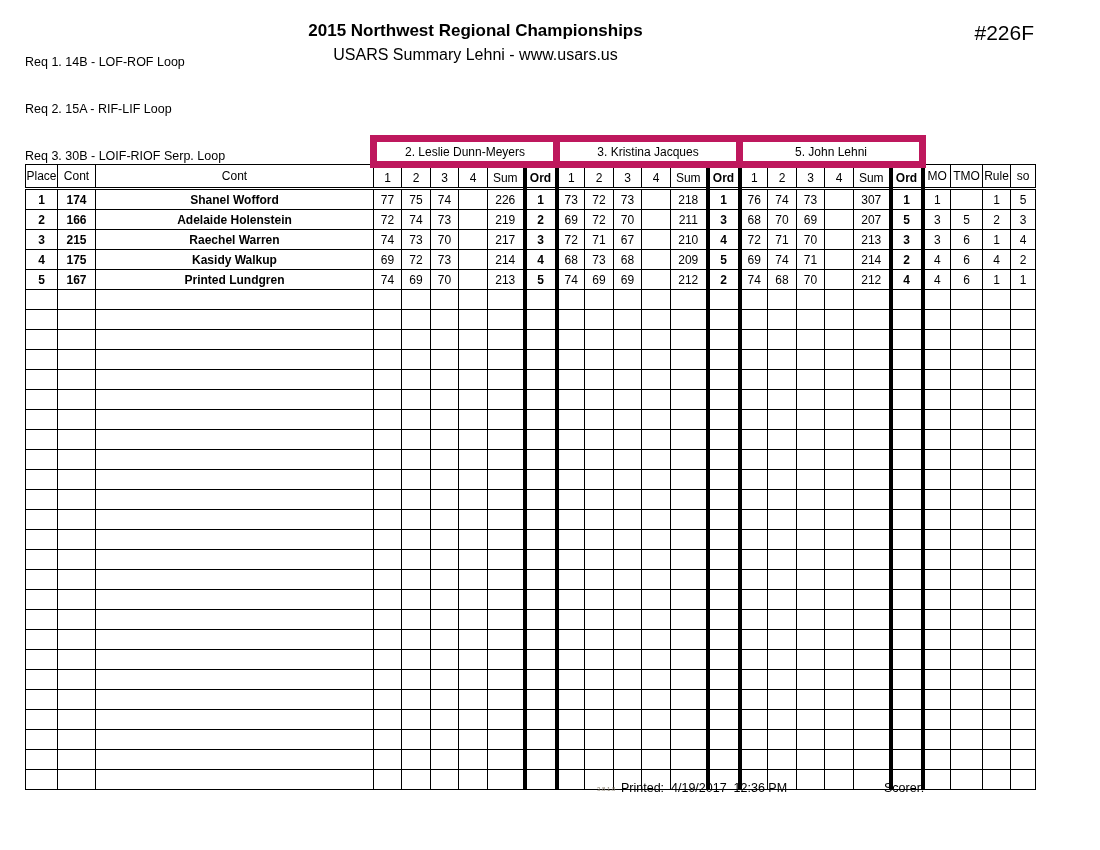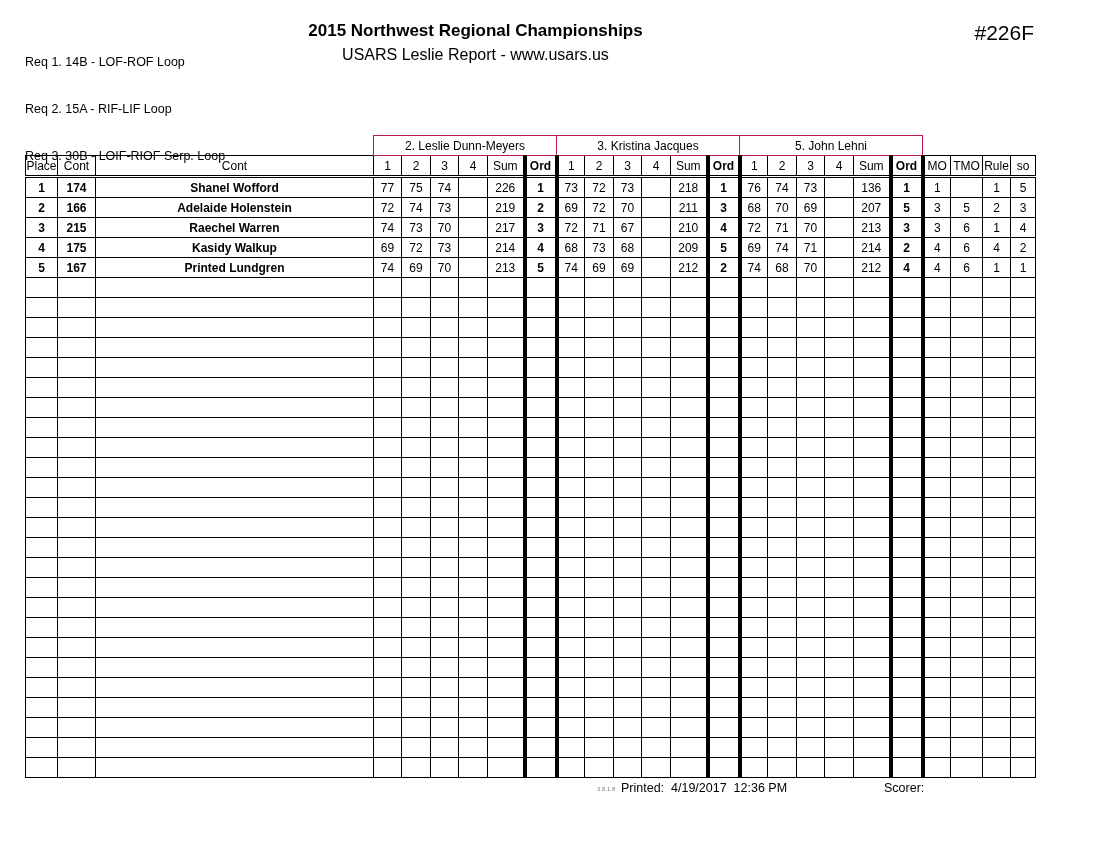--- a/index.html
+++ b/index.html
@@ -19,21 +19,21 @@
   table.results{
     position:absolute;left:25px;top:135px;
     border-collapse:collapse;table-layout:fixed;
   }
   table.results td{
     height:19px;padding:0;font-size:12px;text-align:center;vertical-align:middle;
     overflow:hidden;white-space:nowrap;
   }
   td.nb{border:none;}
   td.b{border:1px solid #000;}
-  td.judge-box{border:1px solid #be185d;text-align:left;padding-left:6px;font-size:12.5px;white-space:pre;height:21px;}
+  td.judge-box{border:7px solid #be185d;text-align:left;padding-left:6px;font-size:12.5px;white-space:pre;height:21px;}
   td.hdr{border:1px solid #000;border-bottom:3px double #000;font-size:12.5px;height:19px;}
   td.hdr-left{text-align:left;padding-left:3px;}
   td.ord{border-left:4px solid #000;border-right:4px solid #000;font-weight:bold;}
   td.place-c,td.cont-c{font-weight:bold;}
   td.name-c{text-align:left;padding-left:7px;font-weight:bold;font-size:13px;}
   td.sum-c{text-align:right;padding-right:4px;}
 
   .footer-ver{position:absolute;left:597px;top:786px;font-size:6px;color:#8a8070;letter-spacing:0;}
   .footer-printed{position:absolute;left:621px;top:781px;font-size:12.5px;white-space:pre;}
   .footer-scorer{position:absolute;left:884px;top:781px;font-size:12.5px;}
@@ -42,21 +42,21 @@
 <body>
 
 <div class="reqs">
   <div>Req 1. 14B - LOF-ROF Loop</div>
   <div>Req 2. 15A - RIF-LIF Loop</div>
   <div>Req 3. 30B - LOIF-RIOF Serp. Loop</div>
 </div>
 
 <div class="titles">
   <div class="t1">2015 Northwest Regional Championships</div>
-  <div class="t4">USARS Leslie Report - www.usars.us</div>
+  <div class="t4">USARS Summary Lehni - www.usars.us</div>
 </div>
 
 <div class="eventnum">#226F</div>
 
 <table class="results">
     <colgroup>
       <col style="width: 32px;">
       <col style="width: 38px;">
       <col style="width: 278px;">
       <col style="width: 28px;">
@@ -132,21 +132,21 @@
         <td class="b">73</td>
         <td class="b">72</td>
         <td class="b">73</td>
         <td class="b"></td>
         <td class="b sum-c">218</td>
         <td class="b ord">1</td>
         <td class="b">76</td>
         <td class="b">74</td>
         <td class="b">73</td>
         <td class="b"></td>
-        <td class="b sum-c">136</td>
+        <td class="b sum-c">307</td>
         <td class="b ord">1</td>
         <td class="b">1</td>
         <td class="b"></td>
         <td class="b">1</td>
         <td class="b">5</td>
       </tr>
       <tr>
         <td class="b place-c">2</td>
         <td class="b cont-c">166</td>
         <td class="b name-c">Adelaide Holenstein</td>

